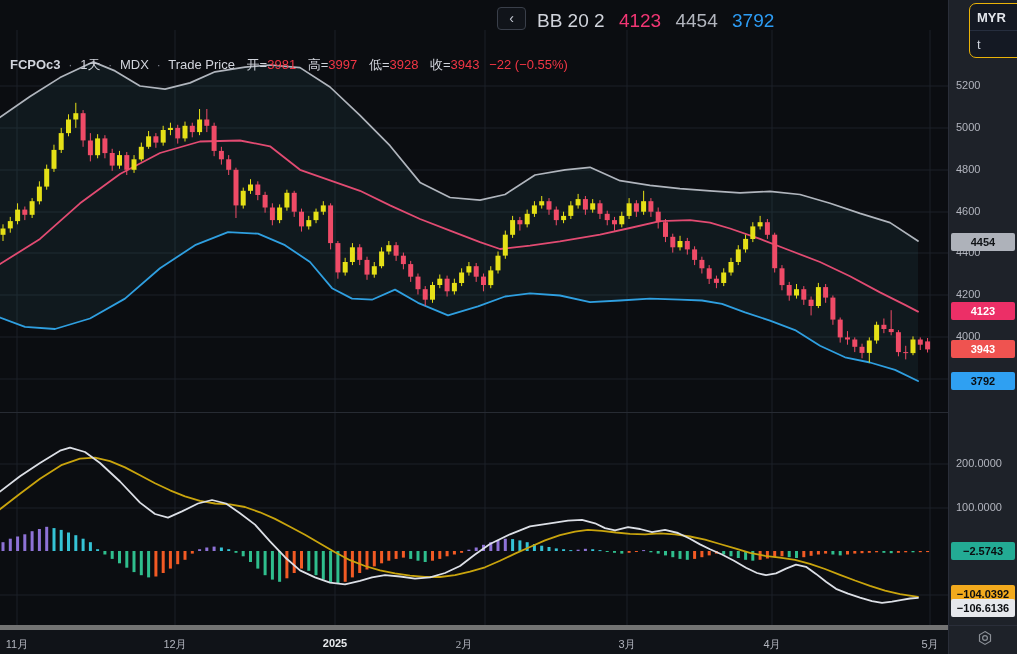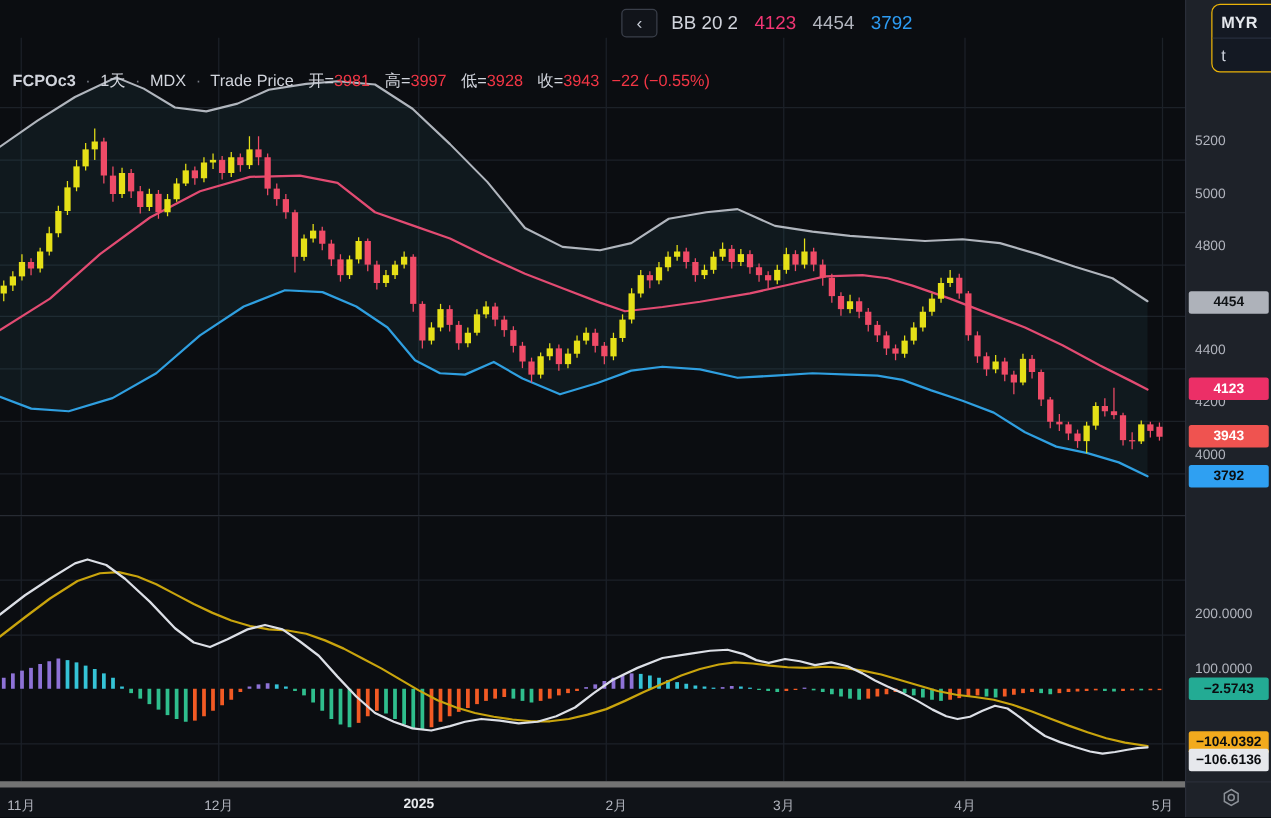--- a/index.html
+++ b/index.html
@@ -9,33 +9,33 @@
   #priceSvg{top:30px;}
   #macdSvg{top:413px;}
   .legend{position:absolute;top:8px;left:10px;font-size:13px;color:#d1d4dc;z-index:20;white-space:nowrap;margin-top:48px;}
   .legend .sep{color:#787b86;margin:0 4px;}
   .legend .lab{color:#d1d4dc;margin-left:8px;}
   .legend .val{color:#f23645;}
   .legend .chg{color:#f23645;margin-left:6px;}
   .collapse-btn{position:absolute;top:7px;left:497px;width:29px;height:23px;z-index:20;
       background:rgba(19,22,28,.85);border:1px solid #3a3f4a;border-radius:4px;color:#c7ccd6;
       font-size:14px;line-height:21px;text-align:center;cursor:pointer;padding:0;font-family:inherit;}
-  .bb-legend{position:absolute;top:10px;left:537px;font-size:15px;color:#d1d4dc;z-index:20;white-space:nowrap;}
+  .bb-legend{position:absolute;top:10px;left:537px;font-size:19px;color:#d1d4dc;z-index:20;white-space:nowrap;}
   .bb-legend span{margin-right:9px;}
   .macd-legend{position:absolute;top:418px;left:8px;font-size:12px;color:#d1d4dc;z-index:20;white-space:nowrap;}
   .macd-legend span{margin-right:7px;}
   .divider{position:absolute;left:0;width:948px;height:1px;background:#272b33;z-index:5;}
   .time-axis{position:absolute;left:0;top:625px;width:948px;height:29px;background:#101318;
       border-top:5px solid #737373;z-index:10;}
   .time-label{position:absolute;top:7px;font-size:11px;color:#b2b5be;transform:translateX(-50%);}
   .time-label.year{color:#e8eaed;font-weight:bold;}
   .range-bar{position:absolute;bottom:1px;height:3px;background:#2962ff;border-radius:2px;}
   .axis-pane{position:absolute;left:948px;top:0;width:69px;height:654px;background:#1e2229;
       border-left:1px solid #2a2e39;z-index:15;}
-  .axis-tick{position:absolute;left:7px;font-size:11px;color:#b2b5be;margin-top:28px;}
+  .axis-tick{position:absolute;left:7px;font-size:11px;color:#b2b5be;}
   .axis-badge{position:absolute;left:2px;width:64px;height:18px;border-radius:2px;font-size:11px;
       font-weight:bold;text-align:center;line-height:18px;z-index:18;}
   .unit-box{position:absolute;top:3px;left:20px;width:61px;height:53px;border:1px solid #eab308;
       border-radius:7px;background:#141923;z-index:20;overflow:hidden;}
   .unit-row{height:26px;display:flex;align-items:center;justify-content:space-between;
       padding:0 7px;cursor:pointer;color:#e4e7ec;font-size:13px;}
   .unit-row + .unit-row{border-top:1px solid #262e3e;color:#cdd2dc;}
   .chev{color:#838a97;font-size:10px;}
   .watermark{position:absolute;left:882px;top:592px;font-size:38px;letter-spacing:1px;
       color:#d7dbe0;opacity:.78;z-index:40;pointer-events:none;}
@@ -493,21 +493,21 @@
     <span id="bbLower" style="color: rgb(45, 156, 244);">3792</span>
   </div>
 
   <div class="divider" style="top:412px;"></div>
 
 
   <div class="time-axis" id="timeAxis">
       <div class="time-label" style="left: 17px;">11月</div>
       <div class="time-label" style="left: 175px;">12月</div>
       <div class="time-label year" style="left: 335px;">2025</div>
-      <div class="time-label" style="left: 493px;">2月</div>
+      <div class="time-label" style="left: 464px; font-family: Liberation Serif, serif;">2月</div>
       <div class="time-label" style="left: 627px;">3月</div>
       <div class="time-label" style="left: 772px;">4月</div>
       <div class="time-label" style="left: 930px;">5月</div>
       <div class="range-bar" style="left: 250px; width: 52px;"></div>
     </div>
 
   <div class="axis-pane" id="axisPane">
     <div class="unit-box">
       <div class="unit-row">
         <span style="font-weight:bold;">MYR</span>

